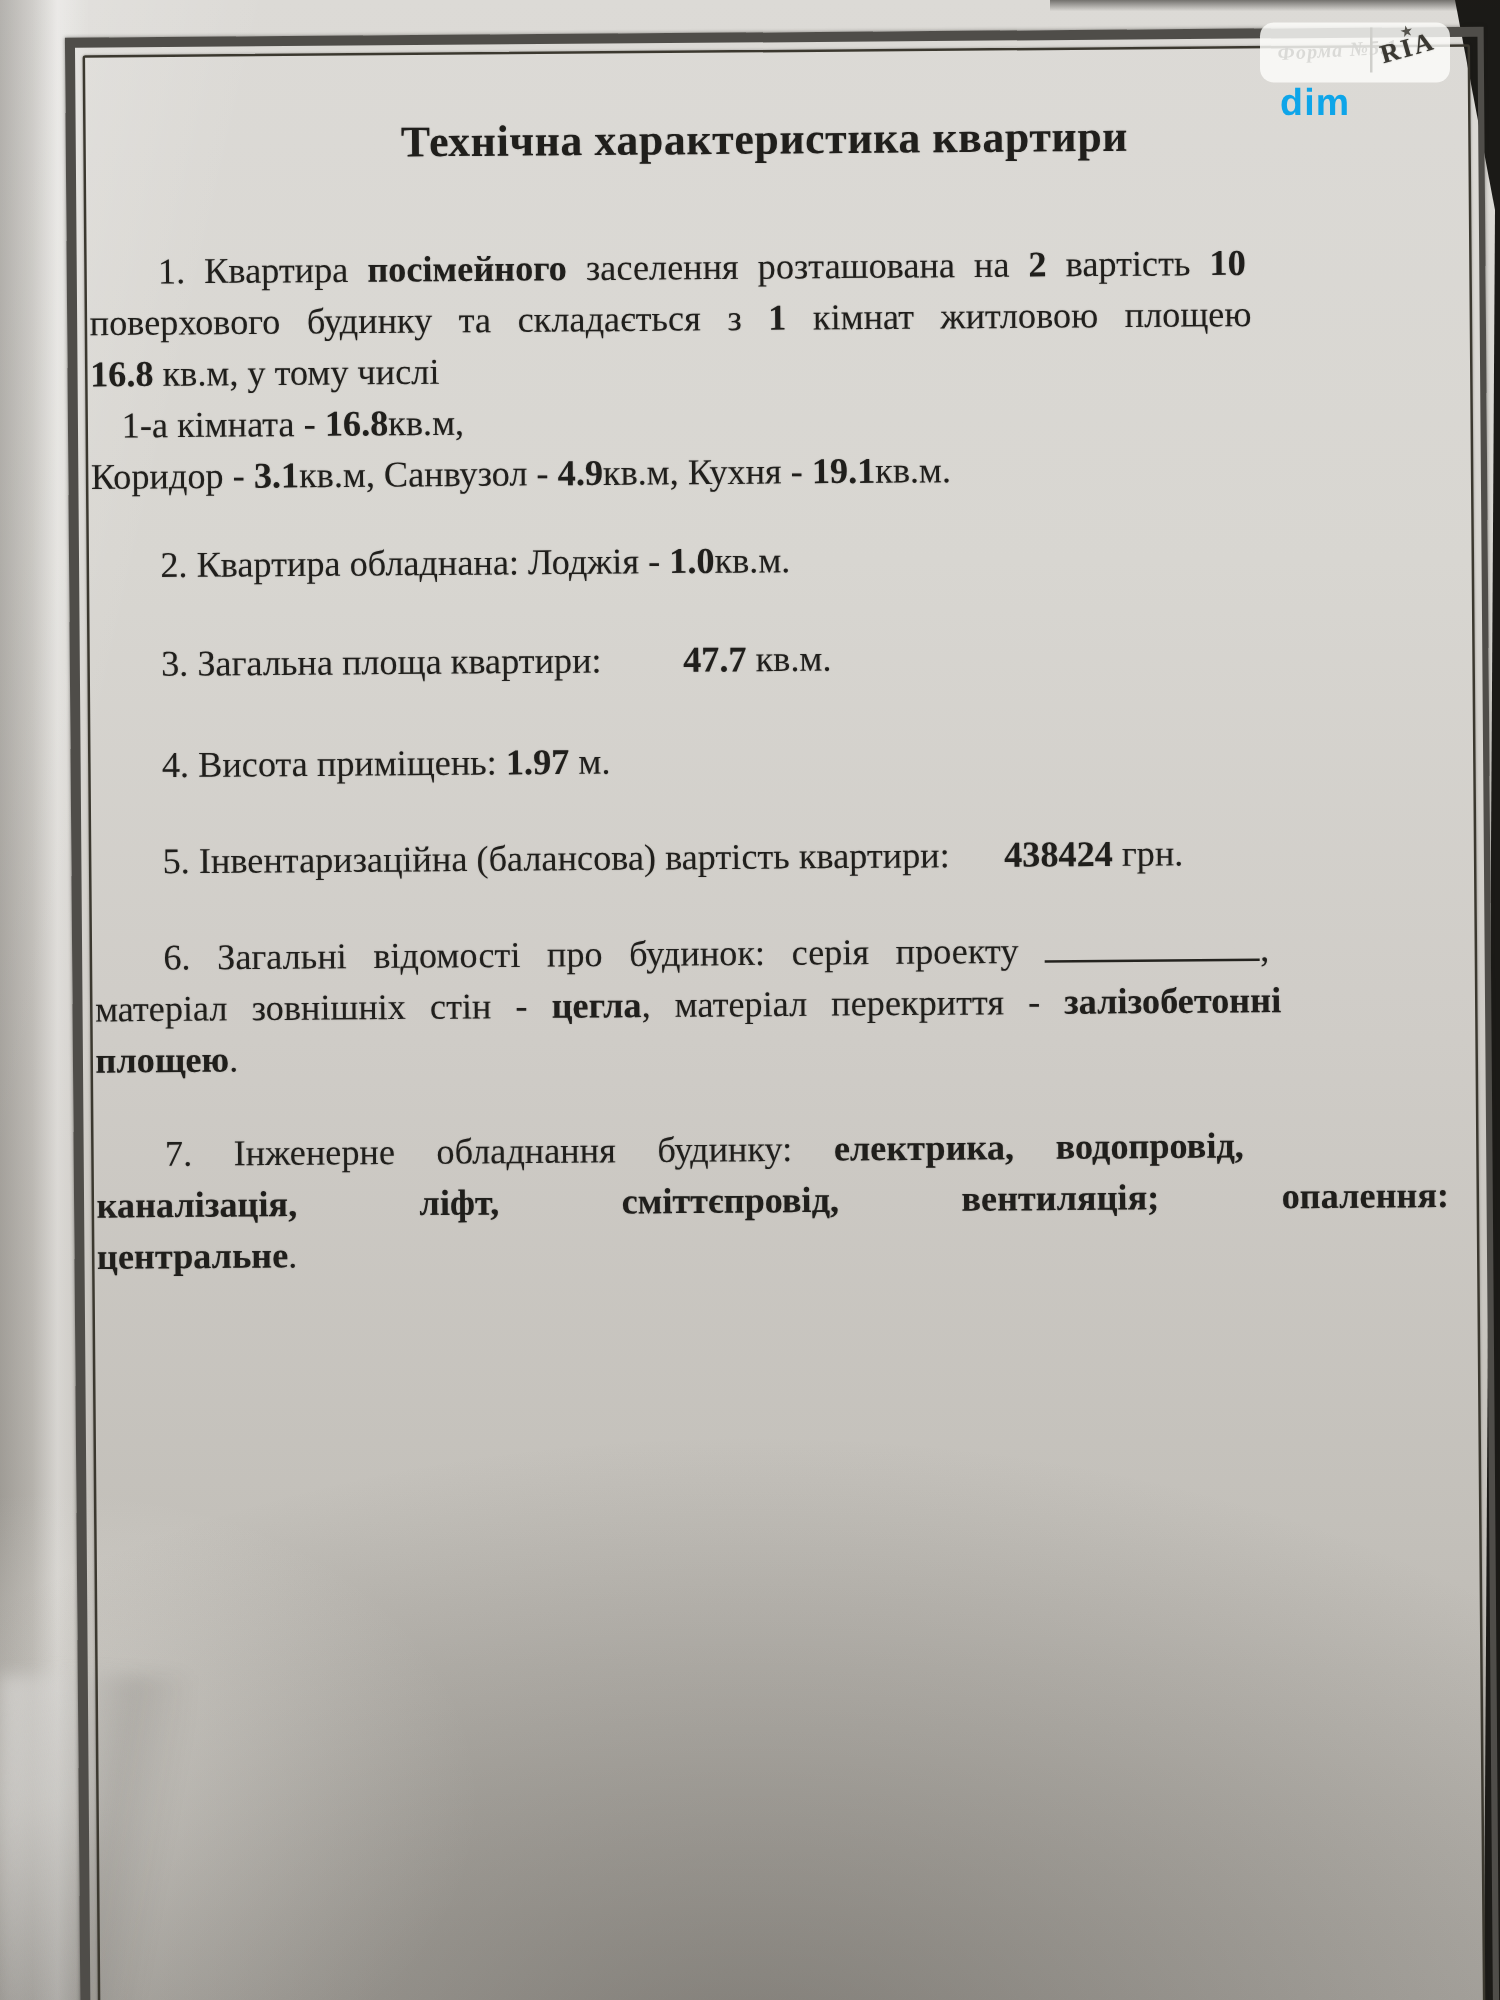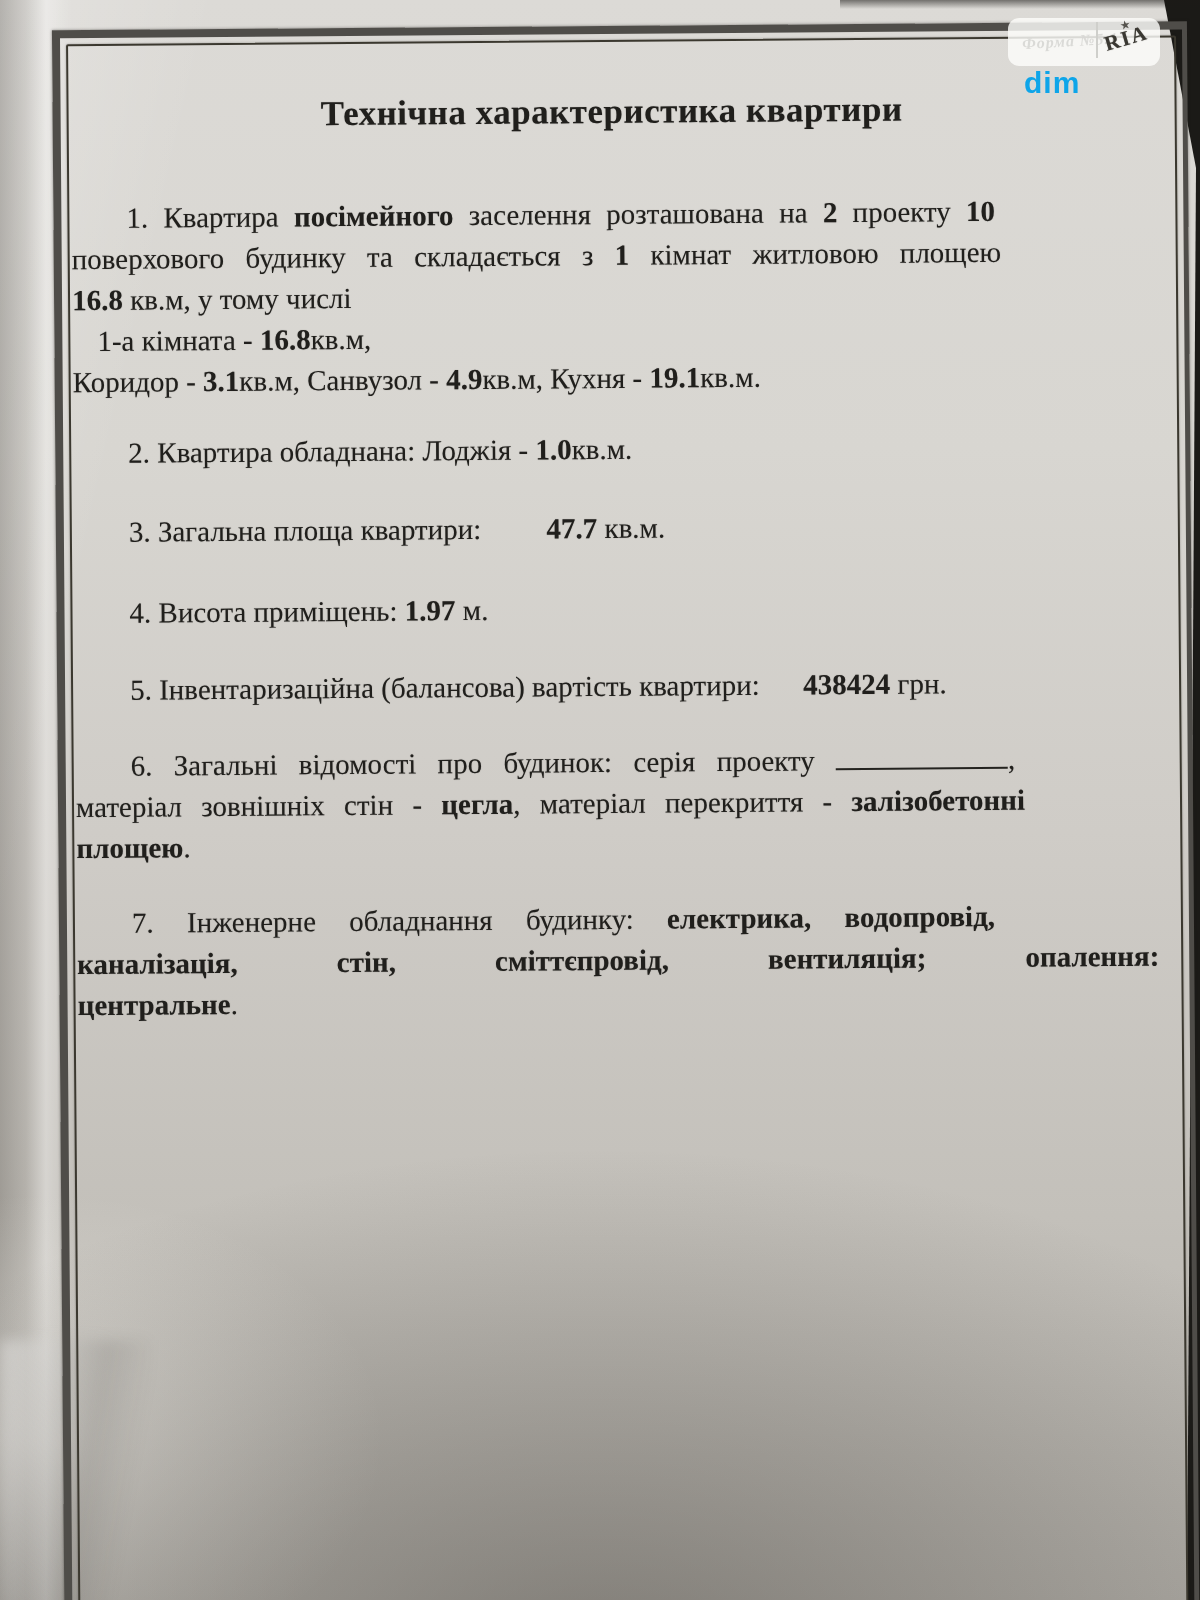--- a/index.html
+++ b/index.html
@@ -101,36 +101,36 @@
 
 <div class="paper"></div>
 <div class="top-shade"></div>
 <div class="crease"></div>
 
 <div class="tilt">
   <div class="frame"></div>
   <div class="text-area">
     <div class="doc-title">Технічна характеристика квартири</div>
     <div>
-        <div class="ln indent ws8"><span>1. Квартира </span><span class="b">посімейного</span><span> заселення розташована на </span><span class="b">2</span><span> проекту </span><span class="b">10</span></div>
+        <div class="ln indent ws8"><span>1. Квартира </span><span class="b">посімейного</span><span> заселення розташована на </span><span class="b">2</span><span> вартість </span><span class="b">10</span></div>
         <div class="ln ws14"><span>поверхового будинку та складається з </span><span class="b">1</span><span> кімнат житловою площею</span></div>
         <div class="ln"><span class="b">16.8</span><span> кв.м, у тому числі</span></div>
         <div class="ln ind25"><span>1-а кімната - </span><span class="b">16.8</span><span>кв.м,</span></div>
         <div class="ln"><span>Коридор - </span><span class="b">3.1</span><span>кв.м, Санвузол - </span><span class="b">4.9</span><span>кв.м, Кухня - </span><span class="b">19.1</span><span>кв.м.</span></div>
         <div class="ln indent mt30"><span>2. Квартира обладнана: Лоджія - </span><span class="b">1.0</span><span>кв.м.</span></div>
         <div class="ln indent mt38"><span>3. Загальна площа квартири:         </span><span class="b">47.7</span><span> кв.м.</span></div>
         <div class="ln indent mt40"><span>4. Висота приміщень: </span><span class="b">1.97</span><span> м.</span></div>
         <div class="ln indent mt36"><span>5. Інвентаризаційна (балансова) вартість квартири:      </span><span class="b">438424</span><span> грн.</span></div>
         <div class="ln indent ws14 mt34"><span>6. Загальні відомості про будинок: серія проекту </span><span class="blank"></span><span>,</span></div>
         <div class="ln ws12"><span>матеріал зовнішніх стін - </span><span class="b">цегла</span><span>, матеріал перекриття - </span><span class="b">залізобетонні</span></div>
         <div class="ln"><span class="b">площею</span><span>.</span></div>
         <div class="ln indent ws26 mt34"><span>7. Інженерне обладнання будинку: </span><span class="b">електрика, водопровід,</span></div>
         <div class="ln spread">
           <span class="b">каналізація,</span>
-          <span class="b">стін,</span>
+          <span class="b">ліфт,</span>
           <span class="b">сміттєпровід,</span>
           <span class="b">вентиляція;</span>
           <span class="b">опалення:</span>
         </div>
         <div class="ln"><span class="b">центральне</span><span>.</span></div>
       </div>
   </div>
   <div class="form-label">Форма №5.1</div>
 </div>
 

